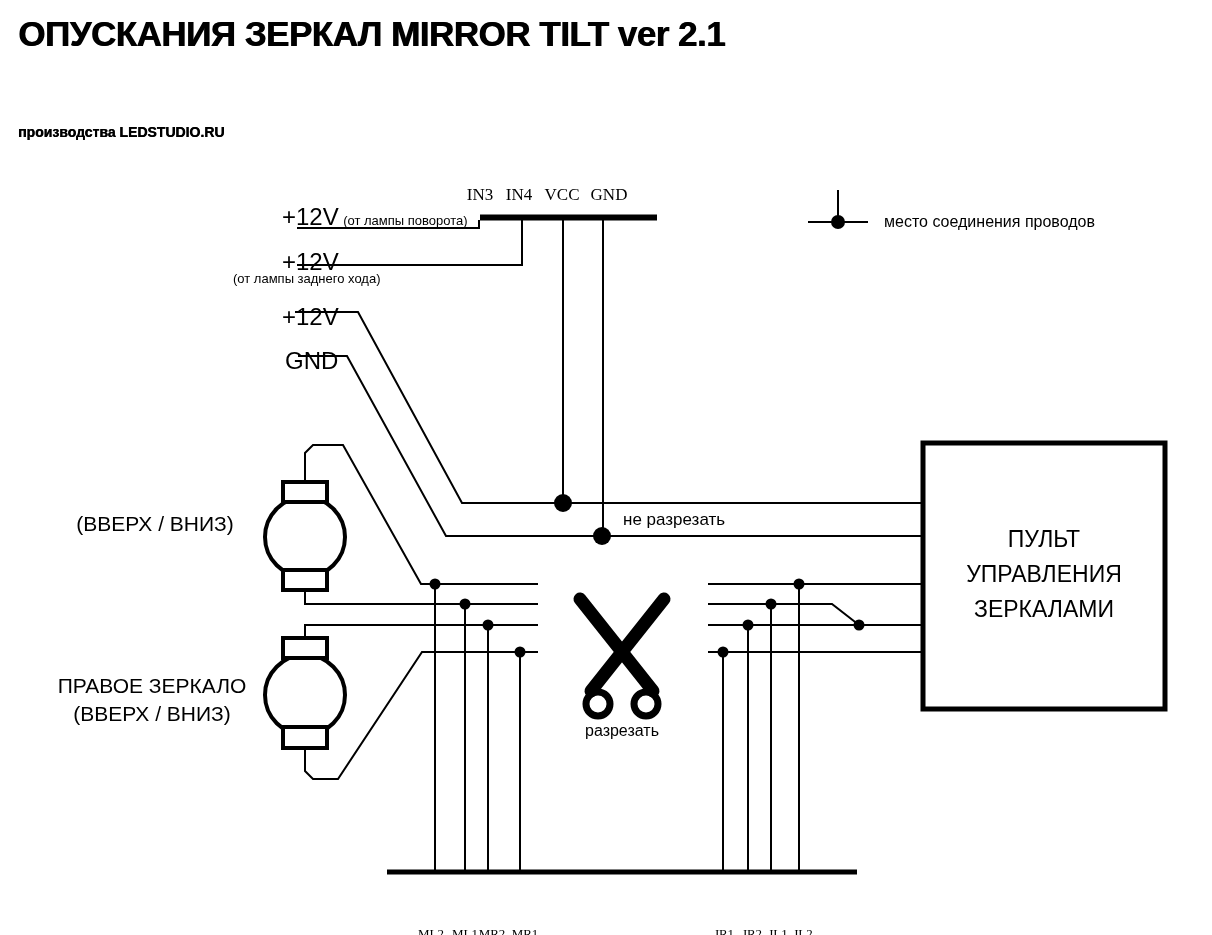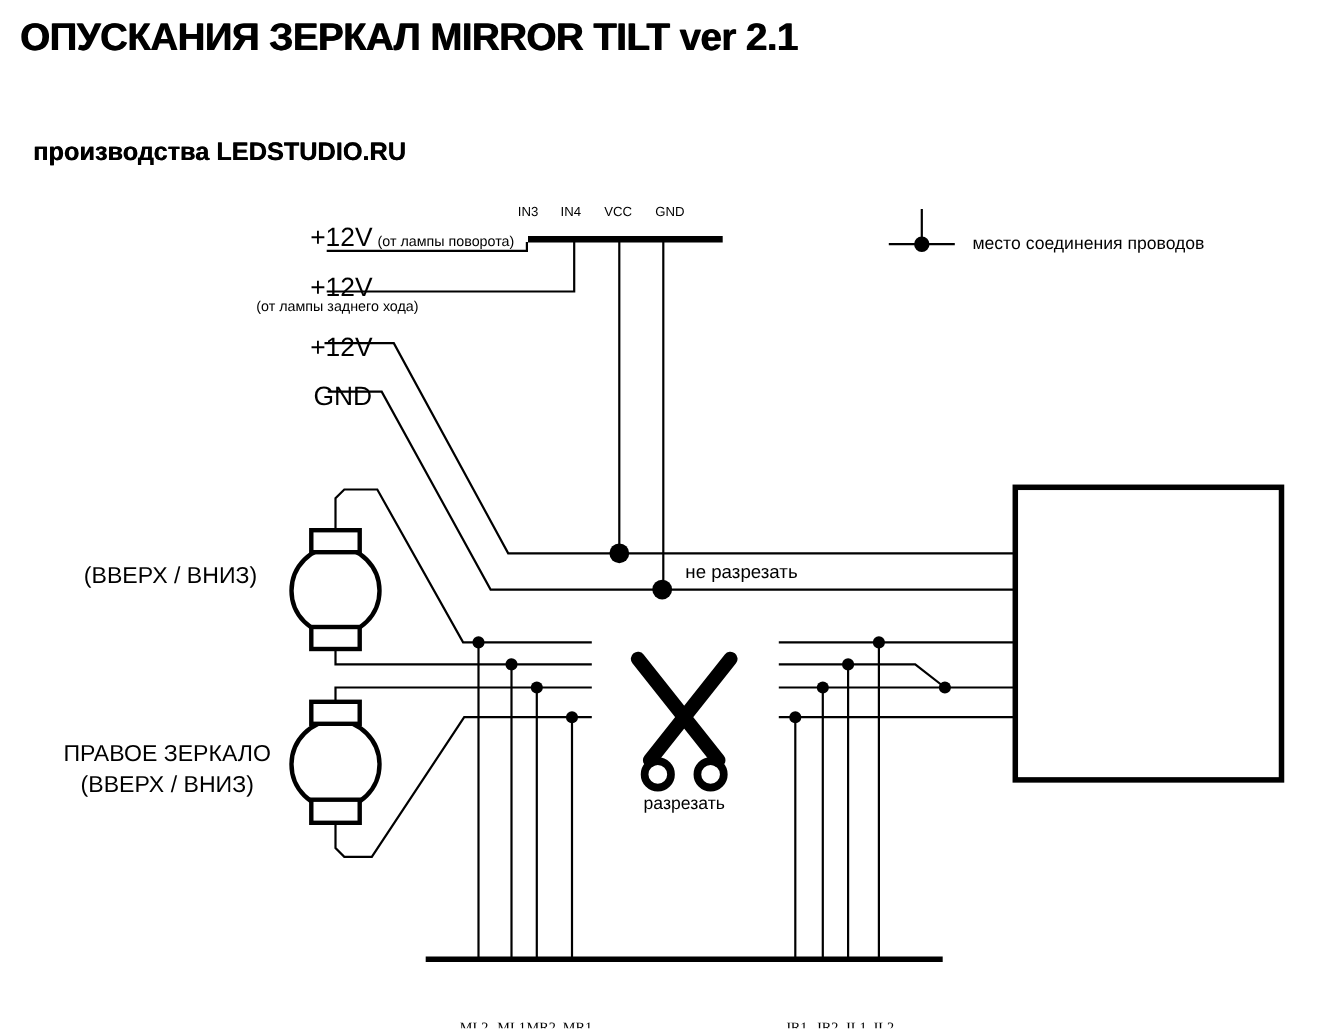--- a/index.html
+++ b/index.html
@@ -7,24 +7,24 @@
     position:relative;width:1212px;height:935px;background:#ffffff;
     font-family:"Liberation Sans",sans-serif;color:#000;overflow:hidden;
   }
   .abs{position:absolute;}
   svg.layer{position:absolute;left:0;top:0;width:1212px;height:935px;}
   .title{
     left:18px;top:12px;font-size:35px;font-weight:bold;line-height:44px;
     letter-spacing:-0.5px;text-shadow:0.8px 0 currentColor;white-space:nowrap;
   }
   .subtitle{
-    left:18px;top:124px;font-size:23px;font-weight:bold;
-    text-shadow:0.4px 0 currentColor;white-space:nowrap;margin-left:12px;
+    left:18px;top:124px;font-size:14px;font-weight:bold;
+    text-shadow:0.4px 0 currentColor;white-space:nowrap;
   }
-  .pin-label{top:185px;font-size:12px;transform:translateX(-50%);white-space:nowrap;}
+  .pin-label{top:185px;font-size:17px;transform:translateX(-50%);white-space:nowrap;font-family:Liberation Serif, serif;}
   .in-main{font-size:24px;margin-left:40px;}
   .in-note{font-size:13px;}
   .legend-label{left:884px;top:213px;font-size:16px;white-space:nowrap;}
   .mirror-label{width:220px;text-align:center;font-size:21px;line-height:28px;white-space:nowrap;}
   .note-label{font-size:17px;white-space:nowrap;}
   .cut-label{left:551px;top:722px;width:142px;text-align:center;font-size:16px;}
   .box-label{left:923px;top:522px;width:242px;text-align:center;font-size:23px;line-height:35px;}
   .bottom-pin{top:926px;font-size:13px;transform:translateX(-50%);white-space:nowrap;font-family:Liberation Serif, serif;}
 </style>
 </head>
@@ -132,20 +132,25 @@
     <div>(ВВЕРХ / ВНИЗ)</div>
   </div>
   <div class="abs mirror-label" style="left:42px;top:672px">
     <div>ПРАВОЕ ЗЕРКАЛО</div>
     <div>(ВВЕРХ / ВНИЗ)</div>
   </div>
 
   <div class="abs note-label" style="left:623px;top:510px">не разрезать</div>
   <div class="abs cut-label">разрезать</div>
 
+  <div class="abs box-label">
+    <div>ПУЛЬТ</div>
+    <div>УПРАВЛЕНИЯ</div>
+    <div>ЗЕРКАЛАМИ</div>
+  </div>
 
   <div class="abs bottom-pin" style="left:431px">ML2</div>
   <div class="abs bottom-pin" style="left:465px">ML1</div>
   <div class="abs bottom-pin" style="left:492px">MR2</div>
   <div class="abs bottom-pin" style="left:525px">MR1</div>
   <div class="abs bottom-pin" style="left:724px">JR1</div>
   <div class="abs bottom-pin" style="left:752px">JR2</div>
   <div class="abs bottom-pin" style="left:778px">JL1</div>
   <div class="abs bottom-pin" style="left:803px">JL2</div>
 

